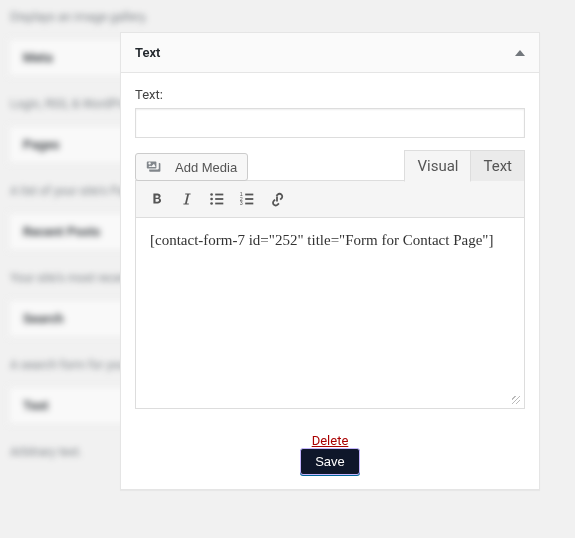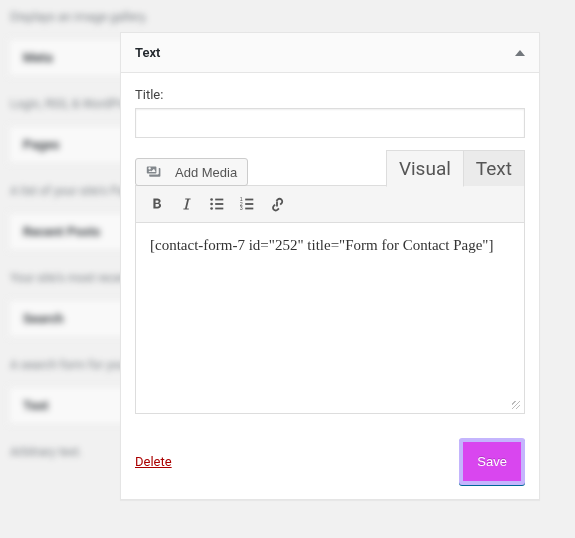--- a/index.html
+++ b/index.html
@@ -95,21 +95,21 @@
       border-radius: 3px;
       cursor: pointer;
       font-size: 13px;
       color: #555;
     }
     .tabs {
       display: flex;
     }
     .tab {
       padding: 6px 12px;
-      font-size: 19px;
+      font-size: 15px;
       border: 1px solid #ddd;
       border-bottom: none;
       cursor: pointer;
       background: #ebebeb;
       color: #555;
       margin-left: -1px;
     }
     .tab.active {
       background: #f5f5f5;
       border-bottom: 1px solid #f5f5f5;
@@ -163,32 +163,33 @@
       bottom: 2px;
       width: 8px;
       height: 8px;
       background: repeating-linear-gradient(135deg, transparent, transparent 2px, #bbb 2px, #bbb 3px);
     }
     .widget-footer {
       padding: 10px 14px 14px 14px;
       display: flex;
       justify-content: space-between;
       align-items: center;
+      flex-direction: column;
     }
     .delete-link {
       color: #a00;
       text-decoration: underline;
       cursor: pointer;
       font-size: 13px;
     }
     .save-btn {
-      background: #d946ef;
-      border: 4px solid #c4b5fd;
+      background: #0f172a;
+      border: 1px solid #c4b5fd;
       color: #fff;
-      padding: 12px 14px;
+      padding: 5px 14px;
       border-radius: 3px;
       cursor: pointer;
       font-size: 13px;
       box-shadow: 0 1px 0 #006799;
       text-shadow: 0 -1px 0 rgba(0,0,0,0.2);
     }
     svg { display: block; }
     .collapse-caret {
       width: 0;
       height: 0;
@@ -223,21 +224,21 @@
     </div>
   <div class="side-desc">Arbitrary text.</div>
 </div>
 
 <div class="widget-panel">
   <div class="widget-header">
     <span>Text</span>
     <span class="collapse-caret"></span>
   </div>
   <div class="widget-body">
-    <label class="form-label">Title:</label>
+    <label class="form-label">Text:</label>
     <input class="form-input" type="text" value="" style="">
     <div class="media-row">
       <button class="add-media-btn">
         <span>
           <svg width="16" height="16" viewBox="0 0 20 20" fill="#82878c">
               <path d="M13 11V4c0-.55-.45-1-1-1H2c-.55 0-1 .45-1 1v7c0 .55.45 1 1 1h10c.55 0 1-.45 1-1zM6 5.5C6 6.33 5.33 7 4.5 7S3 6.33 3 5.5 3.67 4 4.5 4 6 4.67 6 5.5zM3 10l2-2 1.5 1.5L10 6l2 4H3zm13-6v8c0 .55-.45 1-1 1H4v2c0 .55.45 1 1 1h12c.55 0 1-.45 1-1V6c0-.55-.45-1-1-1h-1V4z"></path>
             </svg>
         </span>
         <span>Add Media</span>
       </button>

